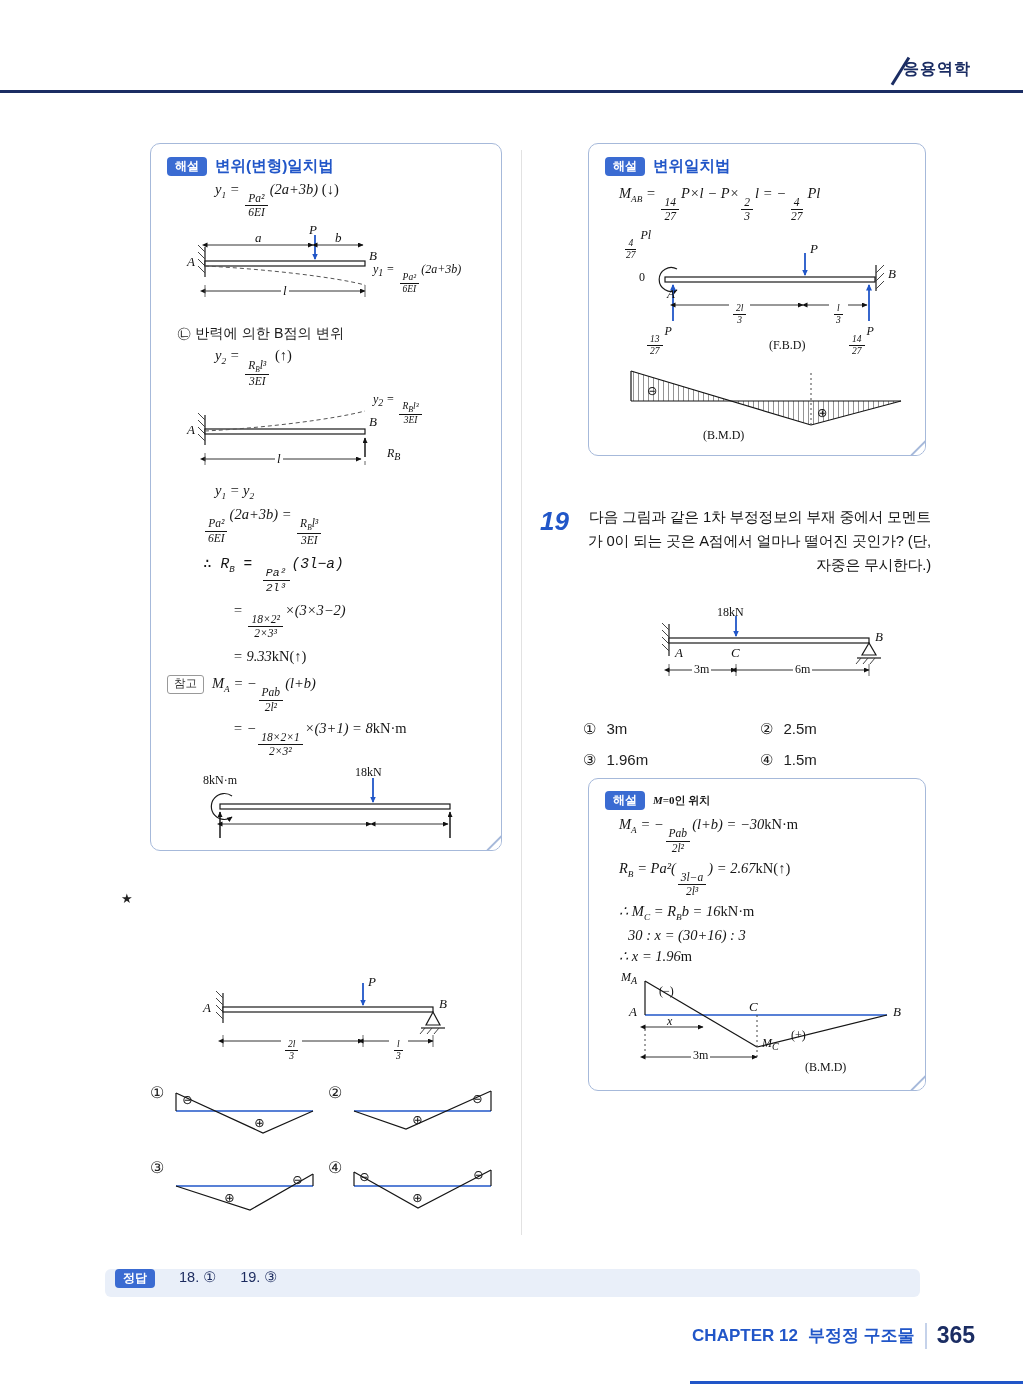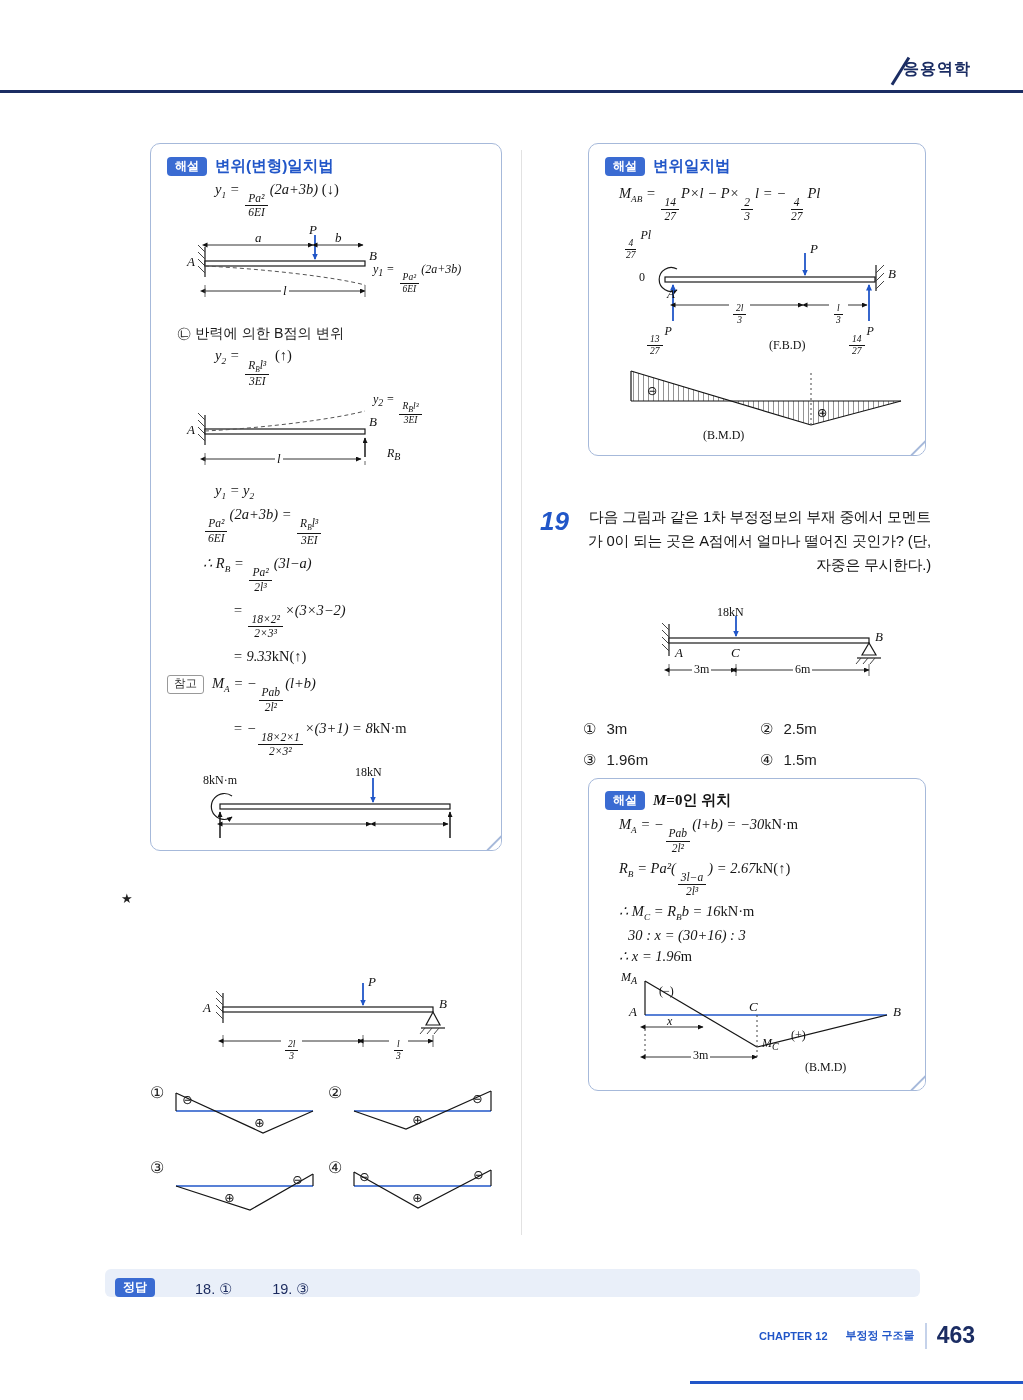--- a/index.html
+++ b/index.html
@@ -6,21 +6,21 @@
   html,body { background:#fff; }
   body { width:1023px; height:1400px; position:relative; font-family:"Liberation Sans",sans-serif; color:#1c1c1c; overflow:hidden; }
 
   
   .hline { position:absolute; left:0; top:90px; width:1023px; height:2.5px; background:var(--navy,#1b2d63); }
   .htab  { position:absolute; top:59px; right:52px; font-size:16px; font-weight:bold; color:var(--navy,#1b2d63); letter-spacing:1px; }
   .hslash{ position:absolute; top:55px; right:122px; width:2.5px; height:32px; background:var(--navy,#1b2d63); transform:rotate(32deg); }
   .vdiv  { position:absolute; left:521px; top:150px; width:1px; height:1085px; background:#e2e2e2; }
   .fline { position:absolute; right:0; top:1381px; width:333px; height:3px; background:var(--accent,#2156c8); }
   .footer{ position:absolute; right:48px; top:1322px; display:flex; align-items:center; gap:10px; }
-  .fch   { color:var(--accent,#2156c8); font-weight:bold; font-size:11px;margin-left:8px; }
+  .fch   { color:var(--accent,#2156c8); font-weight:bold; font-size:17px; }
   .fsep  { width:2px; height:26px; background:#c5d2ea; }
   .fpg   { color:var(--navy,#1b2d63); font-weight:bold; font-size:23px; }
 
   
   .sbox { position:absolute; background:#fff; border:1.6px solid var(--boxb,#a6b9da); border-radius:10px; padding:12px 16px; overflow:hidden; }
   .srow { display:flex; align-items:center; gap:8px; }
   .badge { display:inline-block; background:var(--badge,#3a6bd2); color:#fff; font-size:12px; font-weight:bold; padding:2px 8px 3px; border-radius:4px; line-height:1.2; }
   .refbadge { display:inline-block; background:#fff; border:1px solid #999; color:#333; font-size:11.5px; padding:1px 6px 2px; border-radius:3px; line-height:1.2; }
   .stitle { color:var(--accent,#2156c8); font-weight:bold; font-size:15.5px; }
   .item { margin:9px 0 0 10px; font-size:14.2px; }
@@ -59,21 +59,21 @@
   .tick{ stroke:#555; stroke-width:0.9; }
   .ht  { stroke:#444; stroke-width:1; }
   .ld  { stroke:#2156c8; stroke-width:1.8; fill:none; }
   .re  { stroke:#1a1a1a; stroke-width:1.5; fill:none; }
   .dsh { stroke:#555; stroke-width:1; stroke-dasharray:4 3; fill:none; }
   .dot { stroke:#444; stroke-width:1; stroke-dasharray:2 3; fill:none; }
   .bl  { stroke:#2156c8; stroke-width:1.6; }
   .ol  { stroke:#151515; stroke-width:1.2; fill:none; }
 
   
-  .ansbar { position:absolute; left:105px; top:1269px; width:815px; height:28px; background:var(--strip,#e9eff9); border-radius:6px; display:flex; align-items:flex-end; gap:40px; padding-left:10px; }
+  .ansbar { position:absolute; left:105px; top:1269px; width:815px; height:28px; background:var(--strip,#e9eff9); border-radius:6px; display:flex; align-items:flex-start; gap:24px; padding-left:10px; }
   .ansitem { font-size:14.5px; color:#1b2a5e; }
 
   
   .sbox::after { content:""; position:absolute; right:-2px; bottom:-2px; width:15px; height:15px; background:#fff; }
   .sbox::before{ content:""; position:absolute; right:-4px; bottom:6px; width:21px; height:1.6px; background:var(--boxb,#a6b9da); transform:rotate(-45deg); z-index:1; }
 </style>
 </head>
 <body>
 
 <svg width="0" height="0" style="position:absolute">
@@ -167,21 +167,21 @@
   </div>
 
   <span class="fx math" style="margin:5px 0 0 48px;">y<sub>1</sub> = y<sub>2</sub></span>
   <span class="fx math" style="margin:6px 0 0 36px;"><span class="fr">
         <span class="fn">Pa²</span>
         <span class="fd">6EI</span>
       </span>(2a+3b) = <span class="fr">
         <span class="fn">R<sub>B</sub>l³</span>
         <span class="fd">3EI</span>
       </span></span>
-  <span class="fx math" style="margin:8px 0 0 36px;">∴ R<sub>B</sub> = <span class="fr">
+  <span class="fx math" style="margin:8px 0 0 36px;font-family:Liberation Mono, monospace;">∴ R<sub>B</sub> = <span class="fr">
         <span class="fn">Pa²</span>
         <span class="fd">2l³</span>
       </span>(3l−a)</span>
   <span class="fx math" style="margin:8px 0 0 66px;">= <span class="fr">
         <span class="fn">18×2²</span>
         <span class="fd">2×3³</span>
       </span>×(3×3−2)</span>
   <span class="fx math" style="margin:8px 0 0 66px;">= 9.33<span class="up">kN(↑)</span></span>
 
   <div style="display:flex; gap:8px; align-items:flex-start; margin-top:10px;">
@@ -429,21 +429,21 @@
   </div>
   <div class="opt-simple" style="left:220px; top:245px;">
     <span>④</span>
     <span>1.5m</span>
   </div>
 </div>
 
 <div class="sbox" style="left:588px; top:778px; width:338px; height:313px;">
   <div class="srow">
     <span class="badge">해설</span>
-    <span class="stitle math" style="font-size:15px;">M<span class="up">=0인 위치</span></span>
+    <span class="stitle math" style="font-size:11px;">M<span class="up">=0인 위치</span></span>
   </div>
   <span class="fx math" style="margin:6px 0 0 14px;">M<sub>A</sub> = −<span class="fr">
         <span class="fn">Pab</span>
         <span class="fd">2l²</span>
       </span>(l+b) = −30<span class="up">kN·m</span></span>
   <span class="fx math" style="margin:5px 0 0 14px;">R<sub>B</sub> = Pa²(<span class="fr">
         <span class="fn">3l−a</span>
         <span class="fd">2l³</span>
       </span>) = 2.67<span class="up">kN(↑)</span></span>
   <span class="fx math" style="margin:5px 0 0 14px;">∴ M<sub>C</sub> = R<sub>B</sub>b = 16<span class="up">kN·m</span></span>
@@ -477,15 +477,15 @@
 <div class="ansbar">
   <span class="badge">정답</span>
   <span class="ansitem">18. ①</span>
   <span class="ansitem">19. ③</span>
 </div>
 
 <div class="footer">
   <span class="fch">CHAPTER 12</span>
   <span class="fch">부정정 구조물</span>
   <span class="fsep"></span>
-  <span class="fpg">463</span>
+  <span class="fpg">365</span>
 </div>
 <div class="fline"></div>
 
 </body></html>

